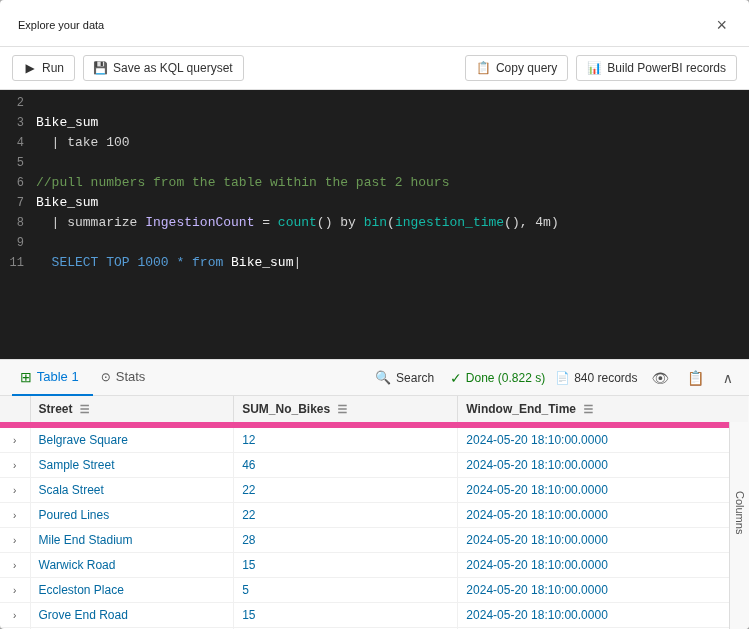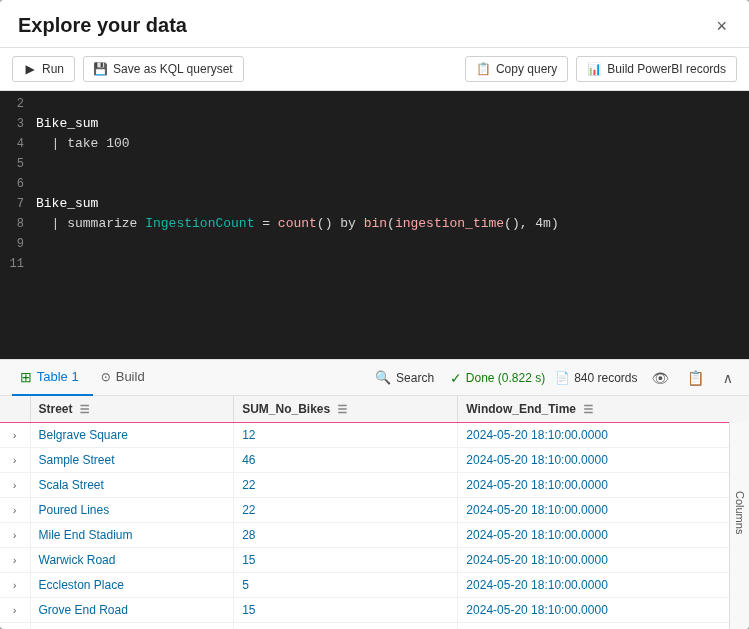--- a/index.html
+++ b/index.html
@@ -24,22 +24,22 @@
     }
     .modal-header {
       display: flex;
       align-items: center;
       justify-content: space-between;
       padding: 14px 18px 10px 18px;
       border-bottom: 1px solid #e0e0e0;
       flex-shrink: 0;
     }
     .modal-title {
-      font-size: 20px;
-      font-weight: 700;
+      font-size: 11px;
+      font-weight: 400;
       color: #1a1a1a;
     }
     .close-btn {
       background: none;
       border: none;
       cursor: pointer;
       font-size: 18px;
       color: #555;
       line-height: 1;
       padding: 2px 4px;
@@ -110,22 +110,22 @@
       flex-shrink: 0;
       font-size: 12px;
       padding-top: 1px;
     }
     .line-content {
       color: #d4d4d4;
       white-space: pre;
       font-size: 13px;
     }
     .c-comment { color: #6a9955; }
-    .c-func { color: #fca5a5; margin-top: 16px; }
-    .c-var { color: #14b8a6; margin-top: 25px; }
+    .c-func { color: #14b8a6; margin-top: 16px; }
+    .c-var { color: #c4b5fd; margin-top: 25px; }
     .c-select { color: #569cd6; }
     .c-white { color: #d4d4d4; }
     .c-teal { color: #ffffff; }
 
     .results-area {
       height: 270px;
       display: flex;
       flex-direction: column;
       border-top: 1px solid #e0e0e0;
       flex-shrink: 0;
@@ -210,21 +210,21 @@
       overflow-x: hidden;
       position: relative;
     }
     table {
       width: 100%;
       border-collapse: collapse;
       font-size: 12px;
     }
     thead th {
       background: #f5f5f5;
-      border-bottom: 1px solid #ec4899;
+      border-bottom: 6px solid #ec4899;
       border-right: 1px solid #ddd;
       padding: 6px 8px;
       text-align: left;
       font-weight: 600;
       color: #333;
       white-space: nowrap;
       position: sticky;
       top: 0;
       z-index: 1;
     }
@@ -317,48 +317,50 @@
     <div class="code-line">
       <span class="line-num">4</span>
       <span class="line-content c-white">  | take 100</span>
     </div>
     <div class="code-line">
       <span class="line-num">5</span>
       <span class="line-content"> </span>
     </div>
     <div class="code-line">
       <span class="line-num">6</span>
+      <span class="line-content c-comment">//pull numbers from the table within the past 2 hours</span>
     </div>
     <div class="code-line">
       <span class="line-num">7</span>
       <span class="line-content c-teal">Bike_sum</span>
     </div>
     <div class="code-line">
       <span class="line-num">8</span>
       <span class="line-content"><span class="c-white">  | summarize </span><span class="c-var">IngestionCount</span><span class="c-white"> = </span><span class="c-func">count</span><span class="c-white">() by </span><span class="c-func">bin</span><span class="c-white">(</span><span class="c-func">ingestion_time</span><span class="c-white">(), 4m)</span></span>
     </div>
     <div class="code-line">
       <span class="line-num">9</span>
       <span class="line-content"> </span>
     </div>
     <div class="code-line">
       <span class="line-num">11</span>
+      <span class="line-content"><span class="c-select">  SELECT TOP 1000 * from </span><span class="c-teal">Bike_sum</span><span class="c-white">|</span></span>
     </div>
   </div>
 
   <div class="results-area">
 
     <div class="results-tabs">
       <div class="tab active">
         <span style="color:#107c10; font-size:14px;">⊞</span>
         <span>Table 1</span>
       </div>
       <div class="tab">
         <span style="font-size:12px;">⊙</span>
-        <span>Build</span>
+        <span>Stats</span>
       </div>
 
       <div class="results-status">
         <button class="search-btn">
           <span style="font-size:13px;">🔍</span>
           <span>Search</span>
         </button>
         <div class="status-done">
           <span style="color:#107c10; font-size:14px;">✓</span>
           <span>Done (0.822 s)</span>

